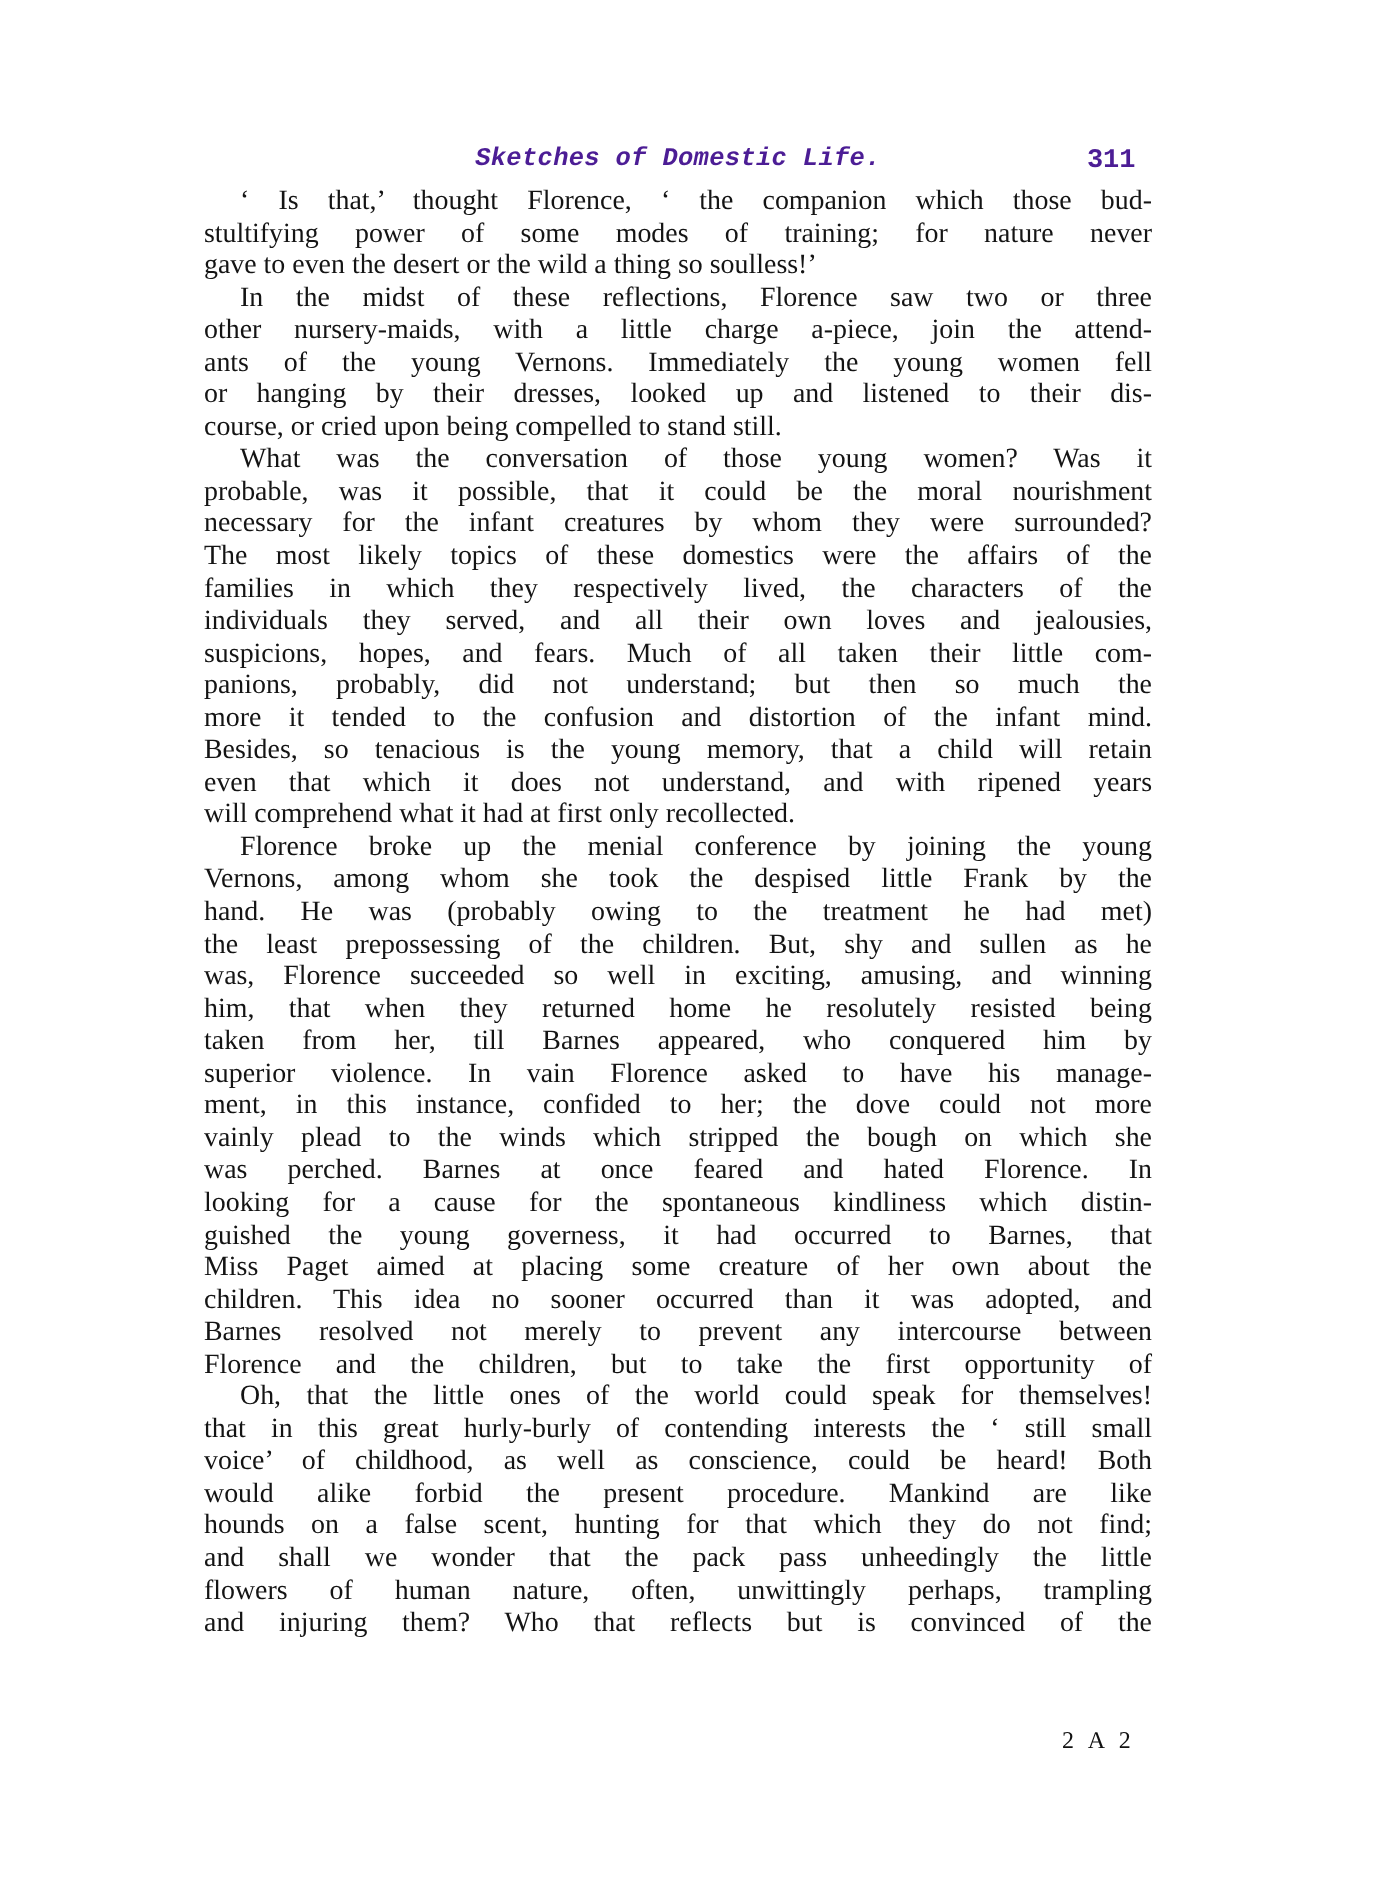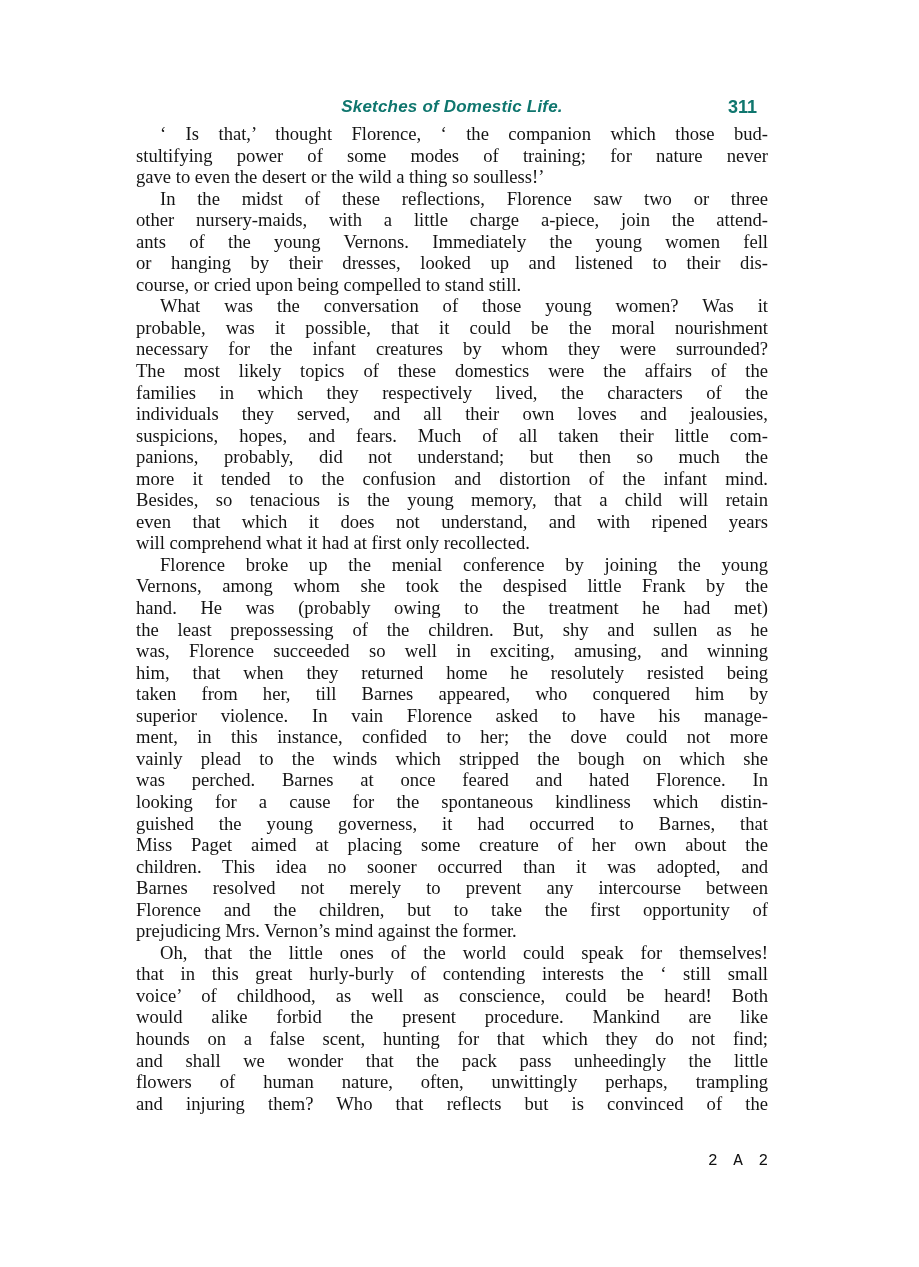--- a/index.html
+++ b/index.html
@@ -1,40 +1,40 @@
 <!DOCTYPE html>
 <html><head>
 <meta charset="utf-8">
 <style>
   html, body { margin: 0; padding: 0; background: #ffffff; }
   body { width: 919px; height: 1267px; position: relative; overflow: hidden; }
   .page { position: absolute; left: 0; top: 0; width: 919px; height: 1267px; background: #fff; }
   .running-head {
     position: absolute; top: 97px; left: 136px; width: 632px; height: 20px;
-    font-family: Liberation Sans, sans-serif; color: #0f766e;
+    font-family: Liberation Mono, monospace; color: #4c1d95;
   }
   .running-title {
     position: absolute; left: 0; right: 0; text-align: center;
     font-style: italic; font-weight: bold; font-size: 17px; letter-spacing: 0.2px;
   }
   .page-number {
     position: absolute; right: 11px; top: 0; font-weight: bold; font-size: 18px;
   }
   .body-text {
     position: absolute; top: 123px; left: 136px; width: 632px;
     font-family: "Liberation Serif", serif; font-size: 18.6px; line-height: 21.55px; color: #141414;
   }
   .line {
     display: block; white-space: nowrap; text-align: justify; text-align-last: justify;
     height: 21.55px; overflow: visible;
   }
   .line.last { text-align-last: left; }
   .line.indent { padding-left: 24px; }
   .signature {
-    position: absolute; top: 1152px; left: 708px; font-family: Liberation Mono, monospace;
+    position: absolute; top: 1152px; left: 708px; font-family: Liberation Serif, serif;
     font-size: 16px; letter-spacing: 3px; color: #111;
   }
 </style>
 </head>
 <body>
 
 <div class="page">
   <div class="running-head">
     <span class="running-title">Sketches of Domestic Life.</span>
     <span class="page-number">311</span>
@@ -78,21 +78,20 @@
         <span class="line">superior violence.  In vain Florence asked to have his manage-</span>
         <span class="line">ment, in this instance, confided to her; the dove could not more</span>
         <span class="line">vainly plead to the winds which stripped the bough on which she</span>
         <span class="line">was perched.  Barnes at once feared and hated Florence.  In</span>
         <span class="line">looking for a cause for the spontaneous kindliness which distin-</span>
         <span class="line">guished the young governess, it had occurred to Barnes, that</span>
         <span class="line">Miss Paget aimed at placing some creature of her own about the</span>
         <span class="line">children.  This idea no sooner occurred than it was adopted, and</span>
         <span class="line">Barnes resolved not merely to prevent any intercourse between</span>
         <span class="line">Florence and the children, but to take the first opportunity of</span>
-        <span class="line last">prejudicing Mrs. Vernon’s mind against the former.</span>
       </div>
       <div>
         <span class="line indent">Oh, that the little ones of the world could speak for themselves!</span>
         <span class="line">that in this great hurly-burly of contending interests the ‘ still small</span>
         <span class="line">voice’ of childhood, as well as conscience, could be heard!  Both</span>
         <span class="line">would alike forbid the present procedure.  Mankind are like</span>
         <span class="line">hounds on a false scent, hunting for that which they do not find;</span>
         <span class="line">and shall we wonder that the pack pass unheedingly the little</span>
         <span class="line">flowers of human nature, often, unwittingly perhaps, trampling</span>
         <span class="line">and injuring them?  Who that reflects but is convinced of the</span>

